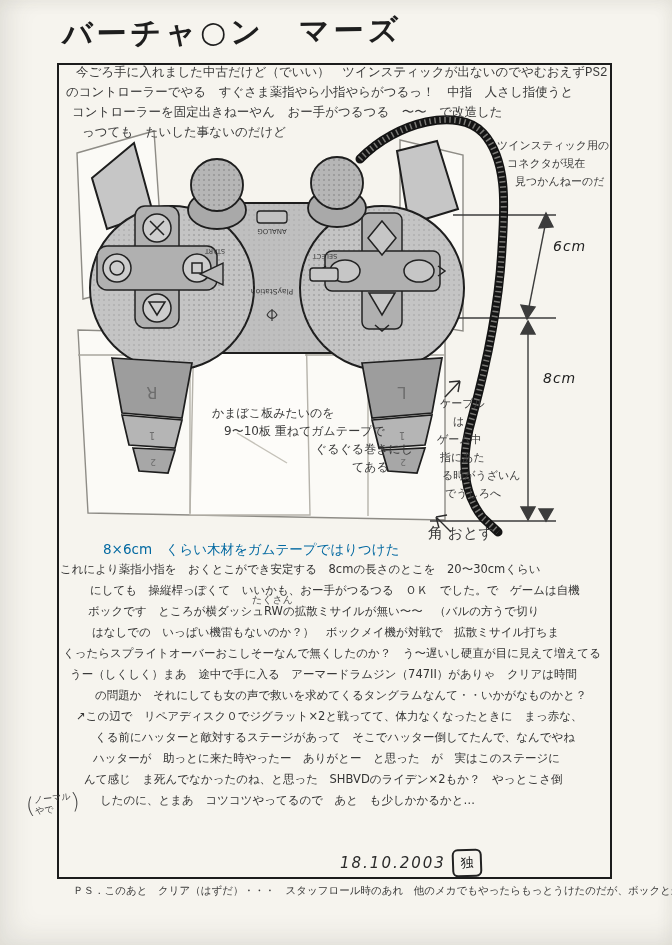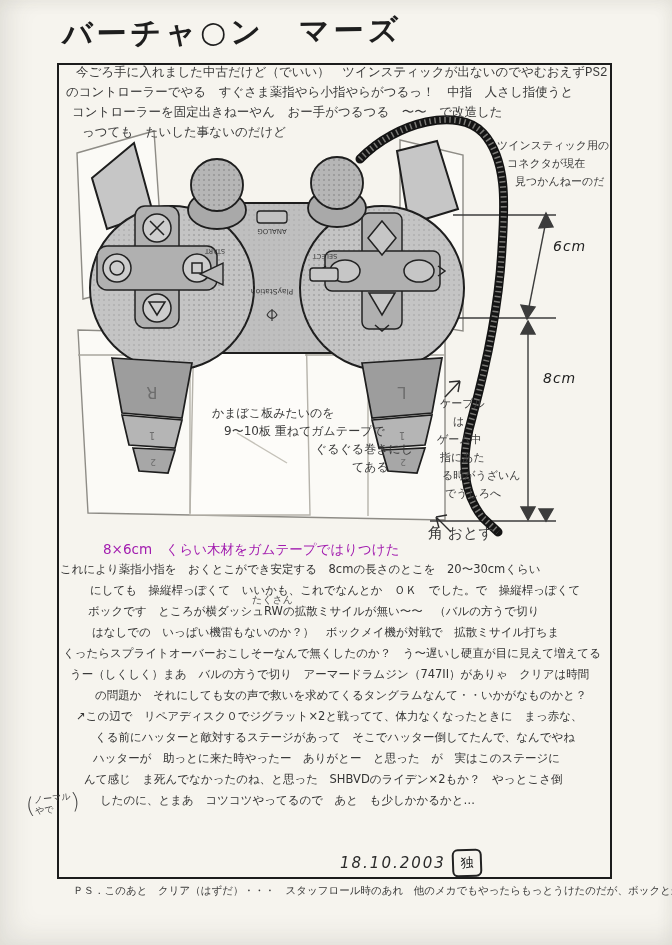--- a/index.html
+++ b/index.html
@@ -177,31 +177,31 @@
     <div style="margin-left:3px">指にあた</div>
     <div style="margin-left:5px">る時がうざいん</div>
     <div style="margin-left:8px">でうしろへ</div>
   </div>
 
   <div class="hw dim" style="left:553px;top:238px">6cm</div>
   <div class="hw dim" style="left:543px;top:370px">8cm</div>
 
   <div class="hw note" style="left:428px;top:524px;font-size:15px">角 おとす</div>
 
-  <div class="hw" style="left:103px;top:541px;font-size:13.5px;color:#a21caf">8×6cm　くらい木材をガムテープではりつけた</div>
+  <div class="hw" style="left:103px;top:541px;font-size:13.5px;color:#0369a1">8×6cm　くらい木材をガムテープではりつけた</div>
 
   <div class="hw" style="left:252px;top:594px;font-size:10px;color:#555">たくさん</div>
 
   <div class="hw bodyblock">
     <div style="">これにより薬指小指を　おくとこができ安定する　8cmの長さのとこを　20〜30cmくらい</div>
-    <div style="margin-left:30px">にしても　操縦桿っぽくて　いいかも、これでなんとか　ＯＫ　でした。で　操縦桿っぽくて</div>
+    <div style="margin-left:30px">にしても　操縦桿っぽくて　いいかも、おー手がつるつる　ＯＫ　でした。で　ゲームは自機</div>
     <div style="margin-left:28px">ボックです　ところが横ダッシュRWの拡散ミサイルが無い〜〜　（バルの方うで切り</div>
     <div style="margin-left:32px">はなしでの　いっぱい機雷もないのか？）　ボックメイ機が対戦で　拡散ミサイル打ちま</div>
     <div style="margin-left:3px">くったらスプライトオーバーおこしそーなんで無くしたのか？　う〜遅いし硬直が目に見えて増えてる</div>
-    <div style="margin-left:10px">うー（しくしく）まあ　バルの方うで切り　アーマードラムジン（747II）がありゃ　クリアは時間</div>
+    <div style="margin-left:10px">うー（しくしく）まあ　途中で手に入る　アーマードラムジン（747II）がありゃ　クリアは時間</div>
     <div style="margin-left:35px">の問題か　それにしても女の声で救いを求めてくるタングラムなんて・・いかがなものかと？</div>
     <div style="margin-left:16px">↗この辺で　リペアディスク０でジグラット×2と戦ってて、体力なくなったときに　まっ赤な、</div>
     <div style="margin-left:35px">くる前にハッターと敵対するステージがあって　そこでハッター倒してたんで、なんでやね</div>
     <div style="margin-left:33px">ハッターが　助っとに来た時やったー　ありがとー　と思った　が　実はこのステージに</div>
     <div style="margin-left:24px">んて感じ　ま死んでなかったのね、と思った　SHBVDのライデン×2もか？　やっとこさ倒</div>
     <div style="margin-left:40px">したのに、とまあ　コツコツやってるので　あと　も少しかかるかと…</div>
   </div>
 
   <div class="hw marginnote">
     <span class="paren">(</span>

